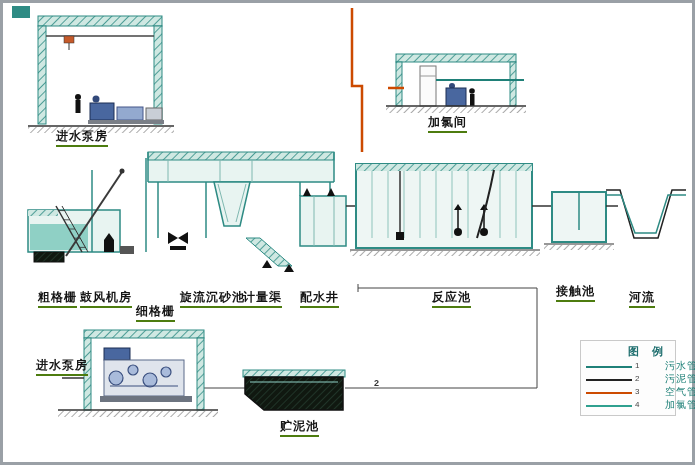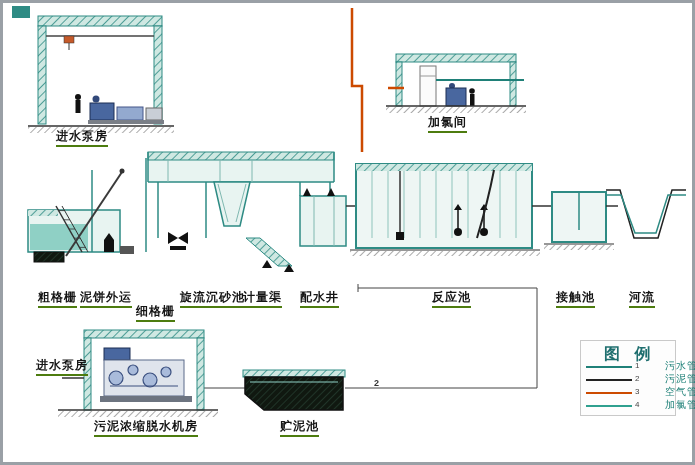--- a/index.html
+++ b/index.html
@@ -2,21 +2,21 @@
 <html><head>
 <meta charset="utf-8">
 <style>
   *{margin:0;padding:0;box-sizing:border-box}
   html,body{background:#ffffff}
   body{font-family:"Liberation Sans", sans-serif;}
   .canvas{position:relative;width:695px;height:465px;background:#fff;outline:3px solid #9aa0a6;outline-offset:-3px;overflow:hidden}
   .canvas > svg{position:absolute;left:0;top:0}
   .lbl{position:absolute;font-size:12px;font-weight:bold;color:#151515;letter-spacing:1px;line-height:1.15;white-space:nowrap;border-bottom:2px solid #4d7c0f;padding-bottom:1px}
   .legend-box{position:absolute;left:580px;top:340px;width:96px;height:76px;border:1px solid #c9c9c9;background:#fdfdfd}
-  .legend-title{position:absolute;left:604px;top:344px;font-size:16px;font-weight:bold;color:#1f6f6f;letter-spacing:5px;white-space:nowrap}
+  .legend-title{position:absolute;left:628px;top:344px;font-size:11px;font-weight:bold;color:#1f6f6f;letter-spacing:5px;white-space:nowrap}
   .legend-line{position:absolute;left:586px;width:46px;height:2px}
   .legend-num{position:absolute;left:635px;font-size:8px;color:#444;line-height:1}
   .legend-label{position:absolute;left:665px;font-size:10px;color:#1f8078;letter-spacing:1px;line-height:1;white-space:nowrap}
   .marker{position:absolute;font-size:9px;font-weight:bold;color:#333;line-height:1}
 </style>
 </head>
 <body>
 
 <div class="canvas">
 
@@ -199,30 +199,29 @@
     <g>
       <rect x="243" y="370" width="102" height="7" fill="url(#pTeal)" stroke="#2e8b84"></rect>
       <polygon points="245,377 343,377 343,410 264,410 245,394" fill="url(#pDark)" stroke="#111" stroke-width="1.5"></polygon>
       <line x1="250" y1="382" x2="338" y2="382" stroke="#8fd0c5"></line>
     </g>
   </svg>
 
   <div class="lbl" style="left:56px;top:130px">进水泵房</div>
   <div class="lbl" style="left:428px;top:116px">加氯间</div>
   <div class="lbl" style="left:38px;top:291px">粗格栅</div>
-  <div class="lbl" style="left:80px;top:291px">泥饼外运</div>
+  <div class="lbl" style="left:80px;top:291px">鼓风机房</div>
   <div class="lbl" style="left:136px;top:305px">细格栅</div>
   <div class="lbl" style="left:180px;top:291px">旋流沉砂池</div>
   <div class="lbl" style="left:243px;top:291px">计量渠</div>
   <div class="lbl" style="left:300px;top:291px">配水井</div>
   <div class="lbl" style="left:432px;top:291px">反应池</div>
-  <div class="lbl" style="left:556px;top:291px">接触池</div>
+  <div class="lbl" style="left:556px;top:285px">接触池</div>
   <div class="lbl" style="left:629px;top:291px">河流</div>
   <div class="lbl" style="left:36px;top:359px">进水泵房</div>
-  <div class="lbl" style="left:94px;top:420px">污泥浓缩脱水机房</div>
   <div class="lbl" style="left:280px;top:420px">贮泥池</div>
 
   <div class="marker" style="left:374px;top:379px">2</div>
 
   <div class="legend-box"></div>
   <div class="legend-title">图 例</div>
 
   <div class="legend-line" style="top: 366px; background: rgb(31, 128, 120);"></div>
   <div class="legend-num" style="top:362px">1</div>
   <div class="legend-label" style="top:361px">污水管</div>

